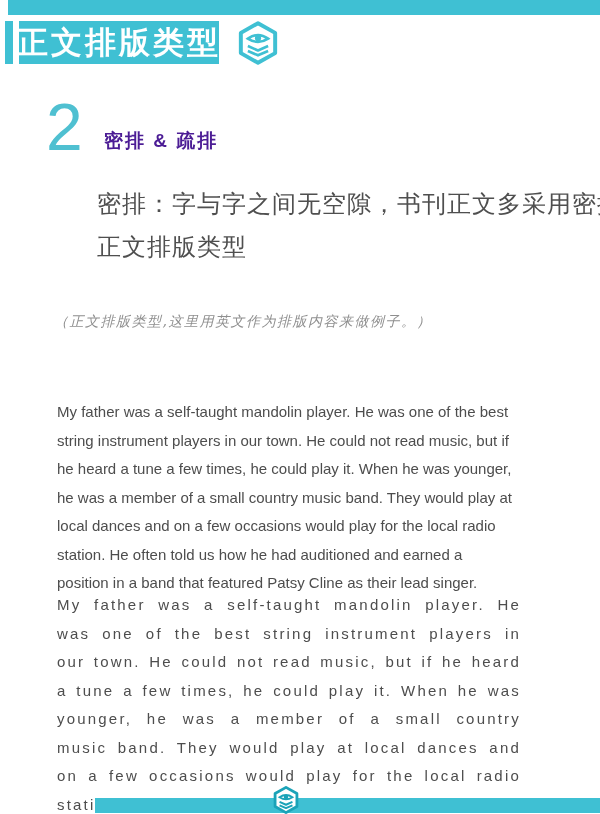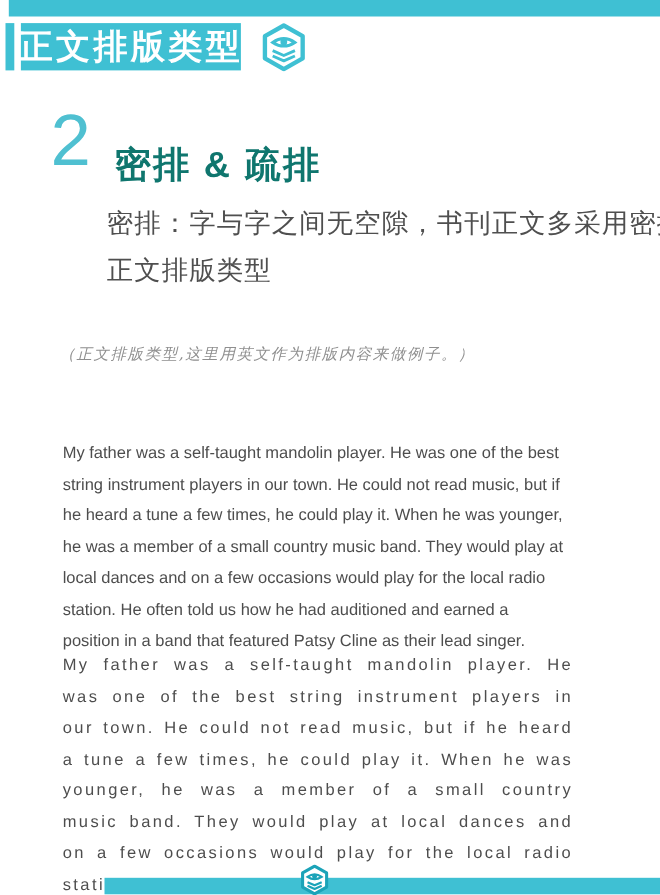--- a/index.html
+++ b/index.html
@@ -33,22 +33,22 @@
     position:absolute;left:236px;top:21px;width:44px;height:44px;
   }
   
   .big-number{
     position:absolute;left:46px;top:94px;
     font-size:66px;line-height:66px;font-weight:300;
     color:#4fc0d1;
   }
   .section-heading{
     position:absolute;left:104px;top:128px;
-    font-size:33px;font-weight:bold;letter-spacing:2px;
-    color:#0f766e;white-space:nowrap;
+    font-size:19px;font-weight:bold;letter-spacing:2px;
+    color:#4c1d95;white-space:nowrap;
   }
   
   .description{
     position:absolute;left:57px;top:182px;width:505px;
     color:#4f4f4f;font-size:24px;line-height:43px;
     letter-spacing:1px;
   }
   .description div{white-space:nowrap;margin-left:40px;}
   
   .note{

